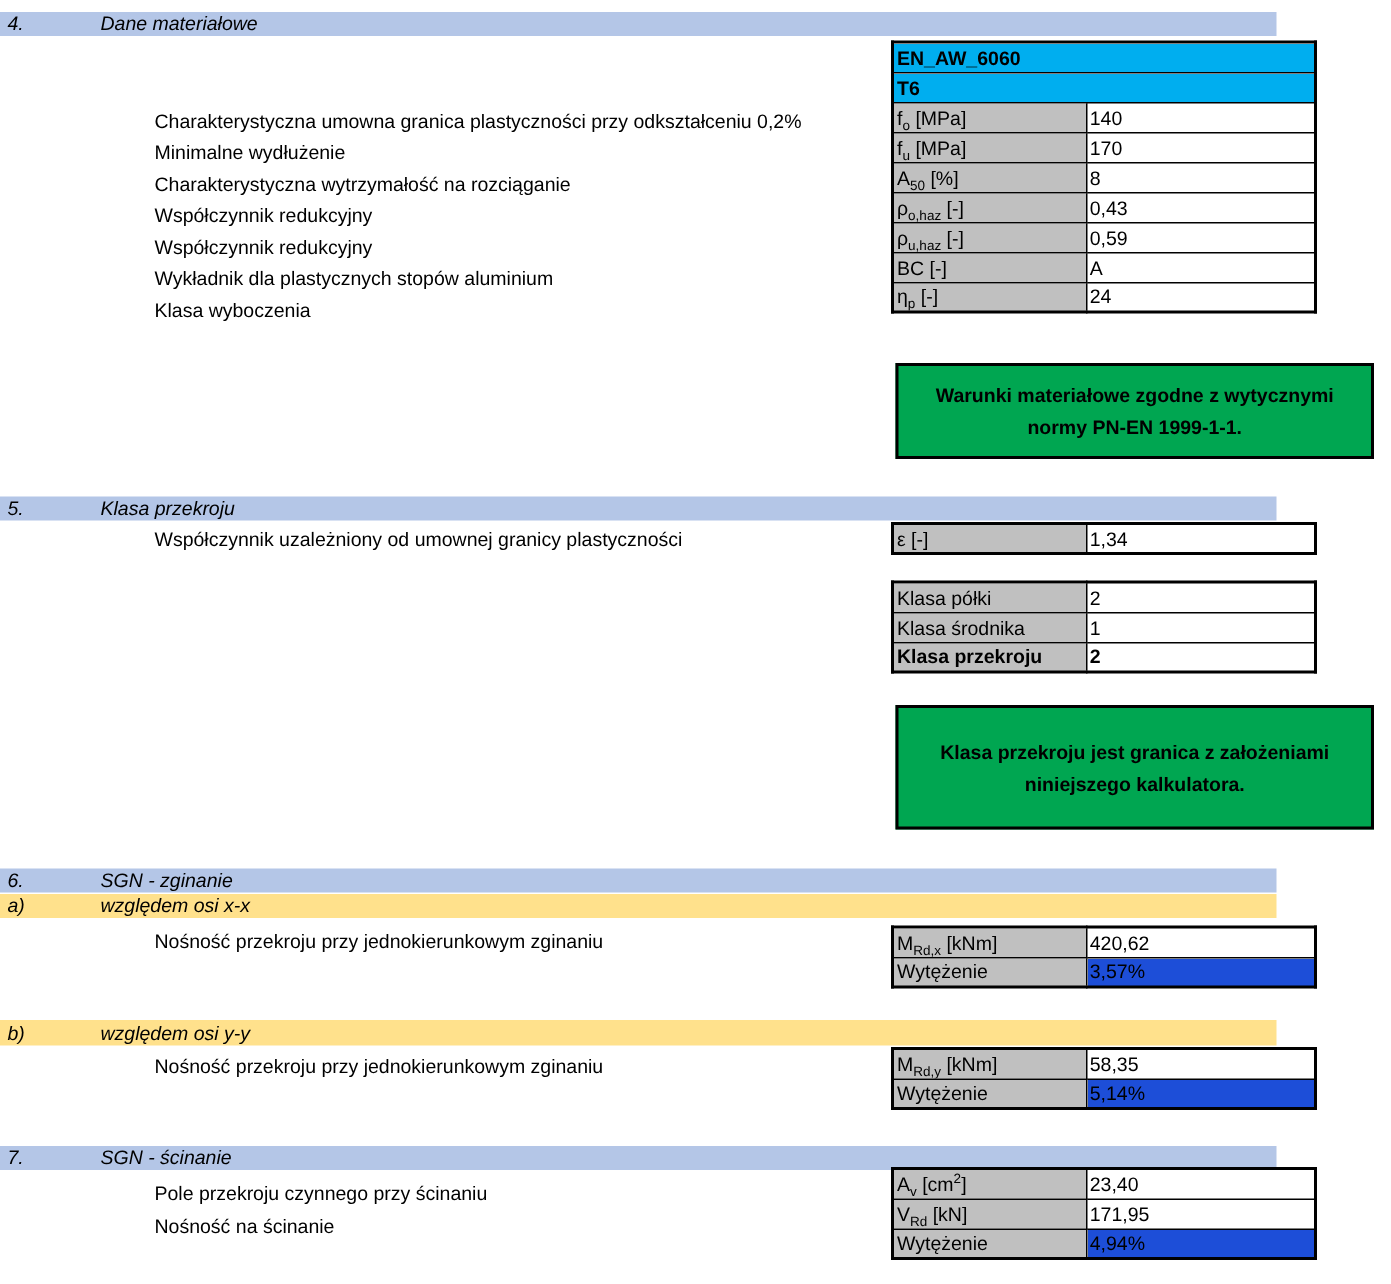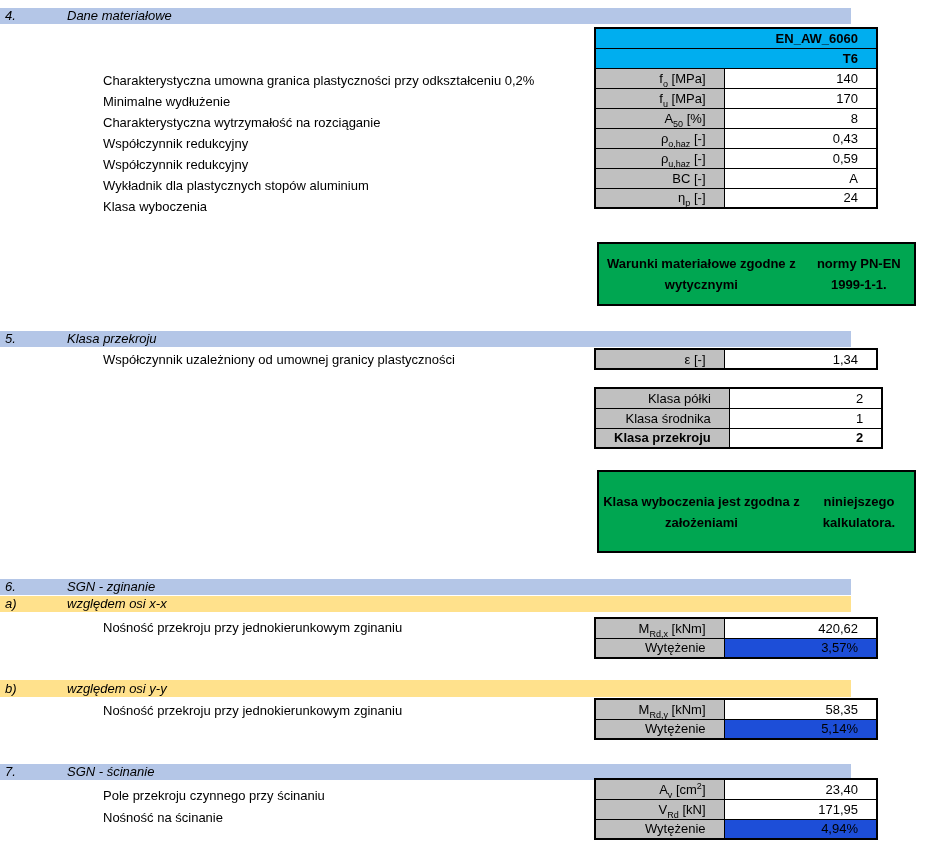--- a/index.html
+++ b/index.html
@@ -13,33 +13,33 @@
   .bar .num { position:absolute; left:5px; top:0; line-height:16px; font-style:italic; font-size:13px; }
   .bar .title { position:absolute; left:67px; top:0; line-height:16px; font-style:italic; font-size:13px; }
 
   
   .labels { position:absolute; left:67px; font-size:13px; }
   .labels .line { height:21px; display:flex; align-items:center; white-space:nowrap;margin-left:36px; }
   .labels.h22 .line { height:22px; }
 
   
   table.sheet { position:absolute; border-collapse:collapse; border:2px solid #000; table-layout:fixed; }
-  table.sheet td { border:1px solid #000; text-align:right; vertical-align:middle;
-                   font-size:13px; height:20px; padding:0 18px; overflow:hidden; white-space:nowrap; }
+  table.sheet td { border:1px solid #000; text-align:left; vertical-align:middle;
+                   font-size:13px; height:20px; padding:0 2px; overflow:hidden; white-space:nowrap; }
   td.param { background:#C0C0C0; width:129px; }
   td.value { background:#FFFFFF; width:153px; }
   td.cyan  { background:#00AEEF; font-weight:bold; }
   td.green { background:#1d4ed8; }
   tr.boldrow td { font-weight:bold; }
   sub { font-size:9px; line-height:0; }
   sup { font-size:9px; line-height:0; }
 
   
   .note { position:absolute; left:597px; width:319px; background:#00A651; border:2px solid #000;
-          display:flex; flex-direction:row; justify-content:center; align-items:center;
+          display:flex; flex-direction:column; justify-content:center; align-items:center;
           text-align:center; font-weight:bold; font-size:13px; line-height:21px; }
 </style>
 </head>
 <body>
 
 <div id="canvas">
 
   <div class="bar blue" style="top:8px">
     <span class="num">4.</span>
     <span class="title">Dane materiałowe</span>
@@ -128,21 +128,21 @@
       <td class="value">1</td>
         </tr>
     <tr class="boldrow">
       <td class="param">Klasa przekroju</td>
       <td class="value">2</td>
         </tr>
   </tbody>
     </table>
 
   <div class="note" style="top:470px; height:83px">
-    <div>Klasa wyboczenia jest zgodna z założeniami</div>
+    <div>Klasa przekroju jest granica z założeniami</div>
     <div>niniejszego kalkulatora.</div>
   </div>
 
   <div class="bar blue" style="top:579px">
     <span class="num">6.</span>
     <span class="title">SGN - zginanie</span>
   </div>
 
   <div class="bar yellow" style="top:596px">
     <span class="num">a)</span>

